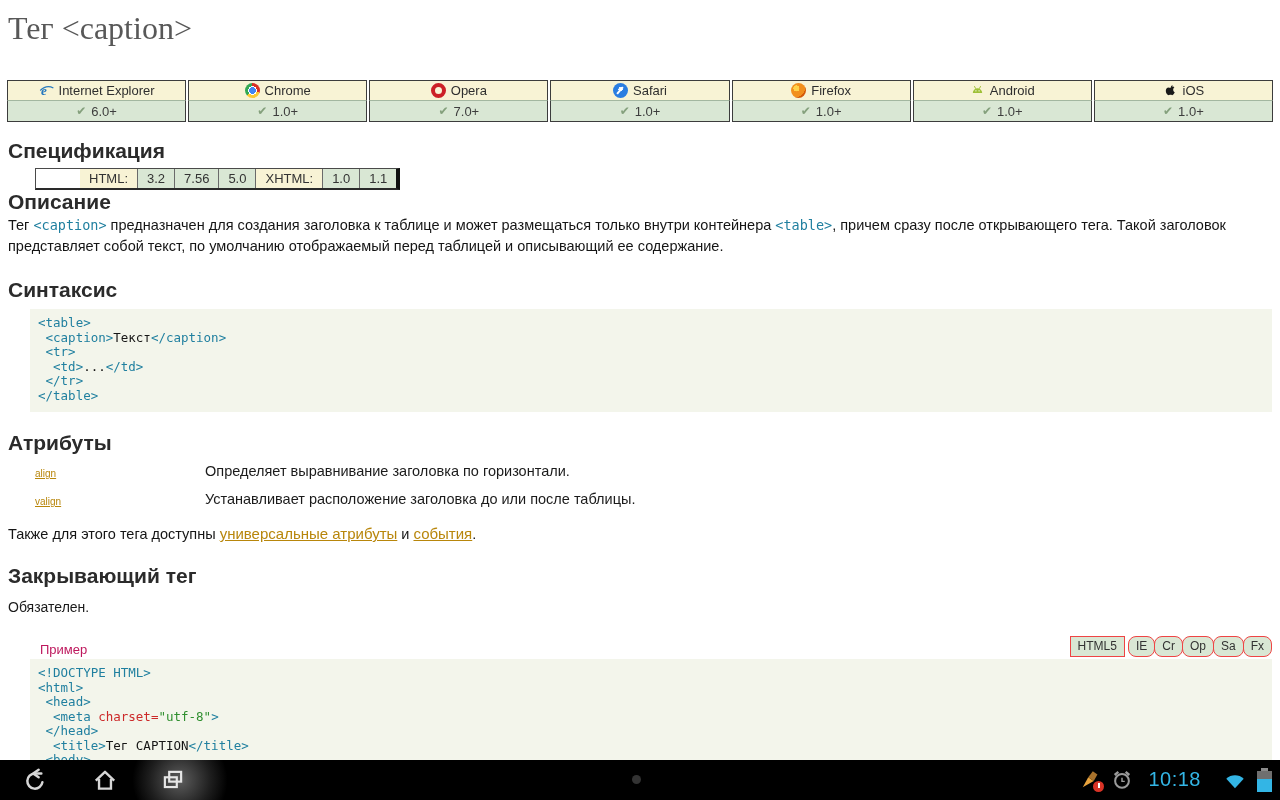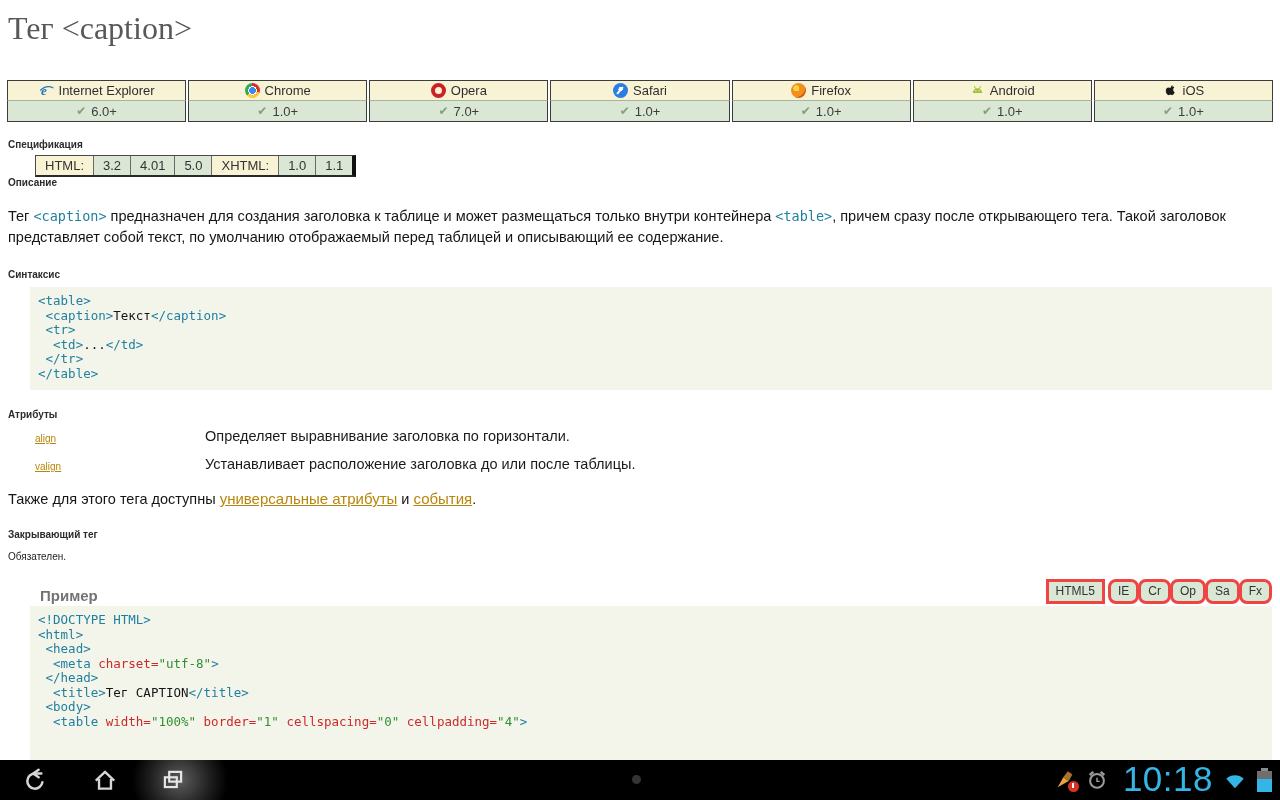--- a/index.html
+++ b/index.html
@@ -31,33 +31,33 @@
 
   .chrome-ball { border-radius: 50%;
     background: radial-gradient(circle at 50% 50%, #4285f4 0 31%, #ffffff 32% 40%, rgba(0,0,0,0) 41%),
                 conic-gradient(#d93025 0 30%, #fcc934 30% 63%, #34a853 63% 100%); }
   .opera-ring { border-radius: 50%; border: 4px solid #cc2026; }
   .safari-ball { border-radius: 50%; background: radial-gradient(circle at 50% 42%, #eaf4ff 0 18%, #2a7de1 19%); position: relative; }
   .safari-ball::after { content: ""; position: absolute; left: 6px; top: 3px; width: 2px; height: 9px; background: #fff; transform: rotate(40deg); }
   .firefox-ball { border-radius: 50%; background: radial-gradient(circle at 36% 36%, #ffd24a 0 22%, #f28f1d 23% 62%, #d45a0a 63%); }
 
   
-  .sec-h { font-size: 10px; font-weight: bold; color: #2b2b2b; margin-left: 8px; }
+  .sec-h { font-size: 21px; font-weight: bold; color: #2b2b2b; margin-left: 8px; }
 
   
   .spec-h { margin-top: 17px; }
-  .spec-table { display: inline-flex; margin: 5px 4px 0 35px; border: 1px solid #4a4a4a; border-right: 4px solid #101010; border-bottom: 2px solid #2a2a2a; background: #fff; }
+  .spec-table { display: inline-flex; margin: 5px 4px 0 35px; border: 1px solid #4a4a4a; border-right: 4px solid #101010; border-bottom: 2px solid #2a2a2a; background: #fff; padding-left: 44px; }
   .spec-cell { font-size: 13px; color: #333; padding: 2px 9px; border-right: 1px solid #6a6a6a; }
   .spec-cell:last-child { border-right: none; }
   .spec-cell.lbl { background: #f8f3d5; }
   .spec-cell.num { background: #d9e7d4; text-align: center; }
 
   
   .desc-h { margin-top: 0; }
-  .desc-p { margin: 18px 8px 0 8px; font-size: 14.5px; line-height: 1.45; color: #1b1b1b; }
+  .desc-p { margin: 1px 8px 0 8px; font-size: 14.5px; line-height: 1.45; color: #1b1b1b; }
 
   
   .codeblock {
     margin-left: 30px; width: 1242px; background: #f3f5eb;
     font-family: "DejaVu Sans Mono", monospace; font-size: 12.5px;
     padding: 7px 8px 9px 8px;
   }
   .code-line { white-space: pre; line-height: 14.5px; }
   .tok-tag  { color: #1f7f9f; }
   .tok-attr { color: #cc2a2a; }
@@ -73,42 +73,42 @@
   .attr-h { margin-top: 19px; }
   .attr-row { display: grid; grid-template-columns: 170px auto; margin: 8px 0 0 35px; align-items: start; }
   .attr-row .attr-link { color: #b8860b; text-decoration: underline; font-size: 10px; cursor: pointer; display: inline-block; }
   .attr-row .attr-desc { font-size: 14.5px; color: #1b1b1b; }
   .attr-row + .attr-row { margin-top: 10px; }
   .note-p { margin: 16px 8px 0 8px; font-size: 14.5px; }
   .note-p .tok-link { font-size: 15px; }
 
   
   .close-h { margin-top: 22px; }
-  .close-p { margin: 11px 0 0 8px; font-size: 10px; }
+  .close-p { margin: 11px 0 0 8px; font-size: 14px; }
 
   
   .example-head { display: flex; align-items: flex-end; justify-content: space-between; margin: 20px 8px 0 40px; height: 22px; }
-  .example-title { font-size: 15px; font-weight: bold; color: #737373; }
+  .example-title { font-size: 13px; font-weight: normal; color: #be185d; }
   .tabs { display: flex; align-items: stretch; }
-  .tab { background: #d9e7d4; border: 3px solid #ef4444; font-size: 12px; color: #333; padding: 2px 7px 3px 7px; }
+  .tab { background: #d9e7d4; border: 1px solid #ef4444; font-size: 12px; color: #333; padding: 2px 7px 3px 7px; }
   .tab + .tab { margin-left: -1px; border-radius: 8px; }
   .tab.first { margin-right: 4px; }
   .example-block { margin-top: 2px; min-height: 200px; }
 
   
   .navbar { position: absolute; left: 0; top: 760px; width: 1280px; height: 40px; background: #000; overflow: hidden; }
   .nav-left { position: absolute; left: 20px; top: 0; height: 40px; display: flex; align-items: center; gap: 34px; }
   .nav-btn { width: 34px; height: 34px; display: flex; align-items: center; justify-content: center; position: relative; z-index: 2; }
   .nav-btn svg { width: 26px; height: 26px; }
   .recents-glow { position: absolute; left: 132px; top: -28px; width: 96px; height: 96px; border-radius: 50%;
     background: radial-gradient(circle, rgba(170,170,170,0.55) 0%, rgba(120,120,120,0.25) 45%, rgba(0,0,0,0) 70%); z-index: 1; }
   .nav-dot { position: absolute; left: 632px; top: 15px; width: 9px; height: 9px; border-radius: 50%; background: #333; }
   .nav-right { position: absolute; right: 8px; top: 0; height: 40px; display: flex; align-items: center; gap: 9px; }
   .status-icon { width: 22px; height: 22px; position: relative; }
-  .clock-time { color: #33b5e5; font-size: 35px; letter-spacing: 0.5px; margin: 0 2px 2px 6px; }
+  .clock-time { color: #33b5e5; font-size: 20px; letter-spacing: 0.5px; margin: 0 14px 2px 6px; }
   .battery { width: 15px; height: 24px; position: relative; margin-left: 2px; }
   .battery .nub { position: absolute; top: 0; left: 4px; width: 7px; height: 3px; background: #8a8a8a; }
   .battery .bodyb { position: absolute; top: 3px; left: 0; width: 15px; height: 21px; background: #6f6f6f; }
   .battery .fill { position: absolute; bottom: 0; left: 0; width: 15px; height: 13px; background: #33b5e5; }
   .badge { position: absolute; right: -2px; bottom: -1px; width: 11px; height: 11px; border-radius: 50%; background: #d93326; }
   .badge::after { content: ""; position: absolute; left: 4.5px; top: 2px; width: 2px; height: 5px; background: #fff; }
 </style>
 </head>
 <body>
 
@@ -190,21 +190,21 @@
           <span>1.0+</span>
         </div>
     </div>
   </div>
 
   
   <div class="sec-h spec-h">Спецификация</div>
   <div class="spec-table">
     <span class="spec-cell lbl">HTML:</span>
     <span class="spec-cell num">3.2</span>
-    <span class="spec-cell num">4.01</span>
+    <span class="spec-cell num">7.56</span>
     <span class="spec-cell num">5.0</span>
     <span class="spec-cell lbl">XHTML:</span>
     <span class="spec-cell num">1.0</span>
     <span class="spec-cell num">1.1</span>
   </div>
 
   
   <div class="sec-h desc-h">Описание</div>
   <p class="desc-p"><span class="tok-text">Тег </span><span class="tok-code">&lt;caption&gt;</span><span class="tok-text"> предназначен для создания заголовка к таблице и может размещаться только внутри контейнера </span><span class="tok-code">&lt;table&gt;</span><span class="tok-text">, причем сразу после открывающего тега. Такой заголовок представляет собой текст, по умолчанию отображаемый перед таблицей и описывающий ее содержание.</span></p>
 

